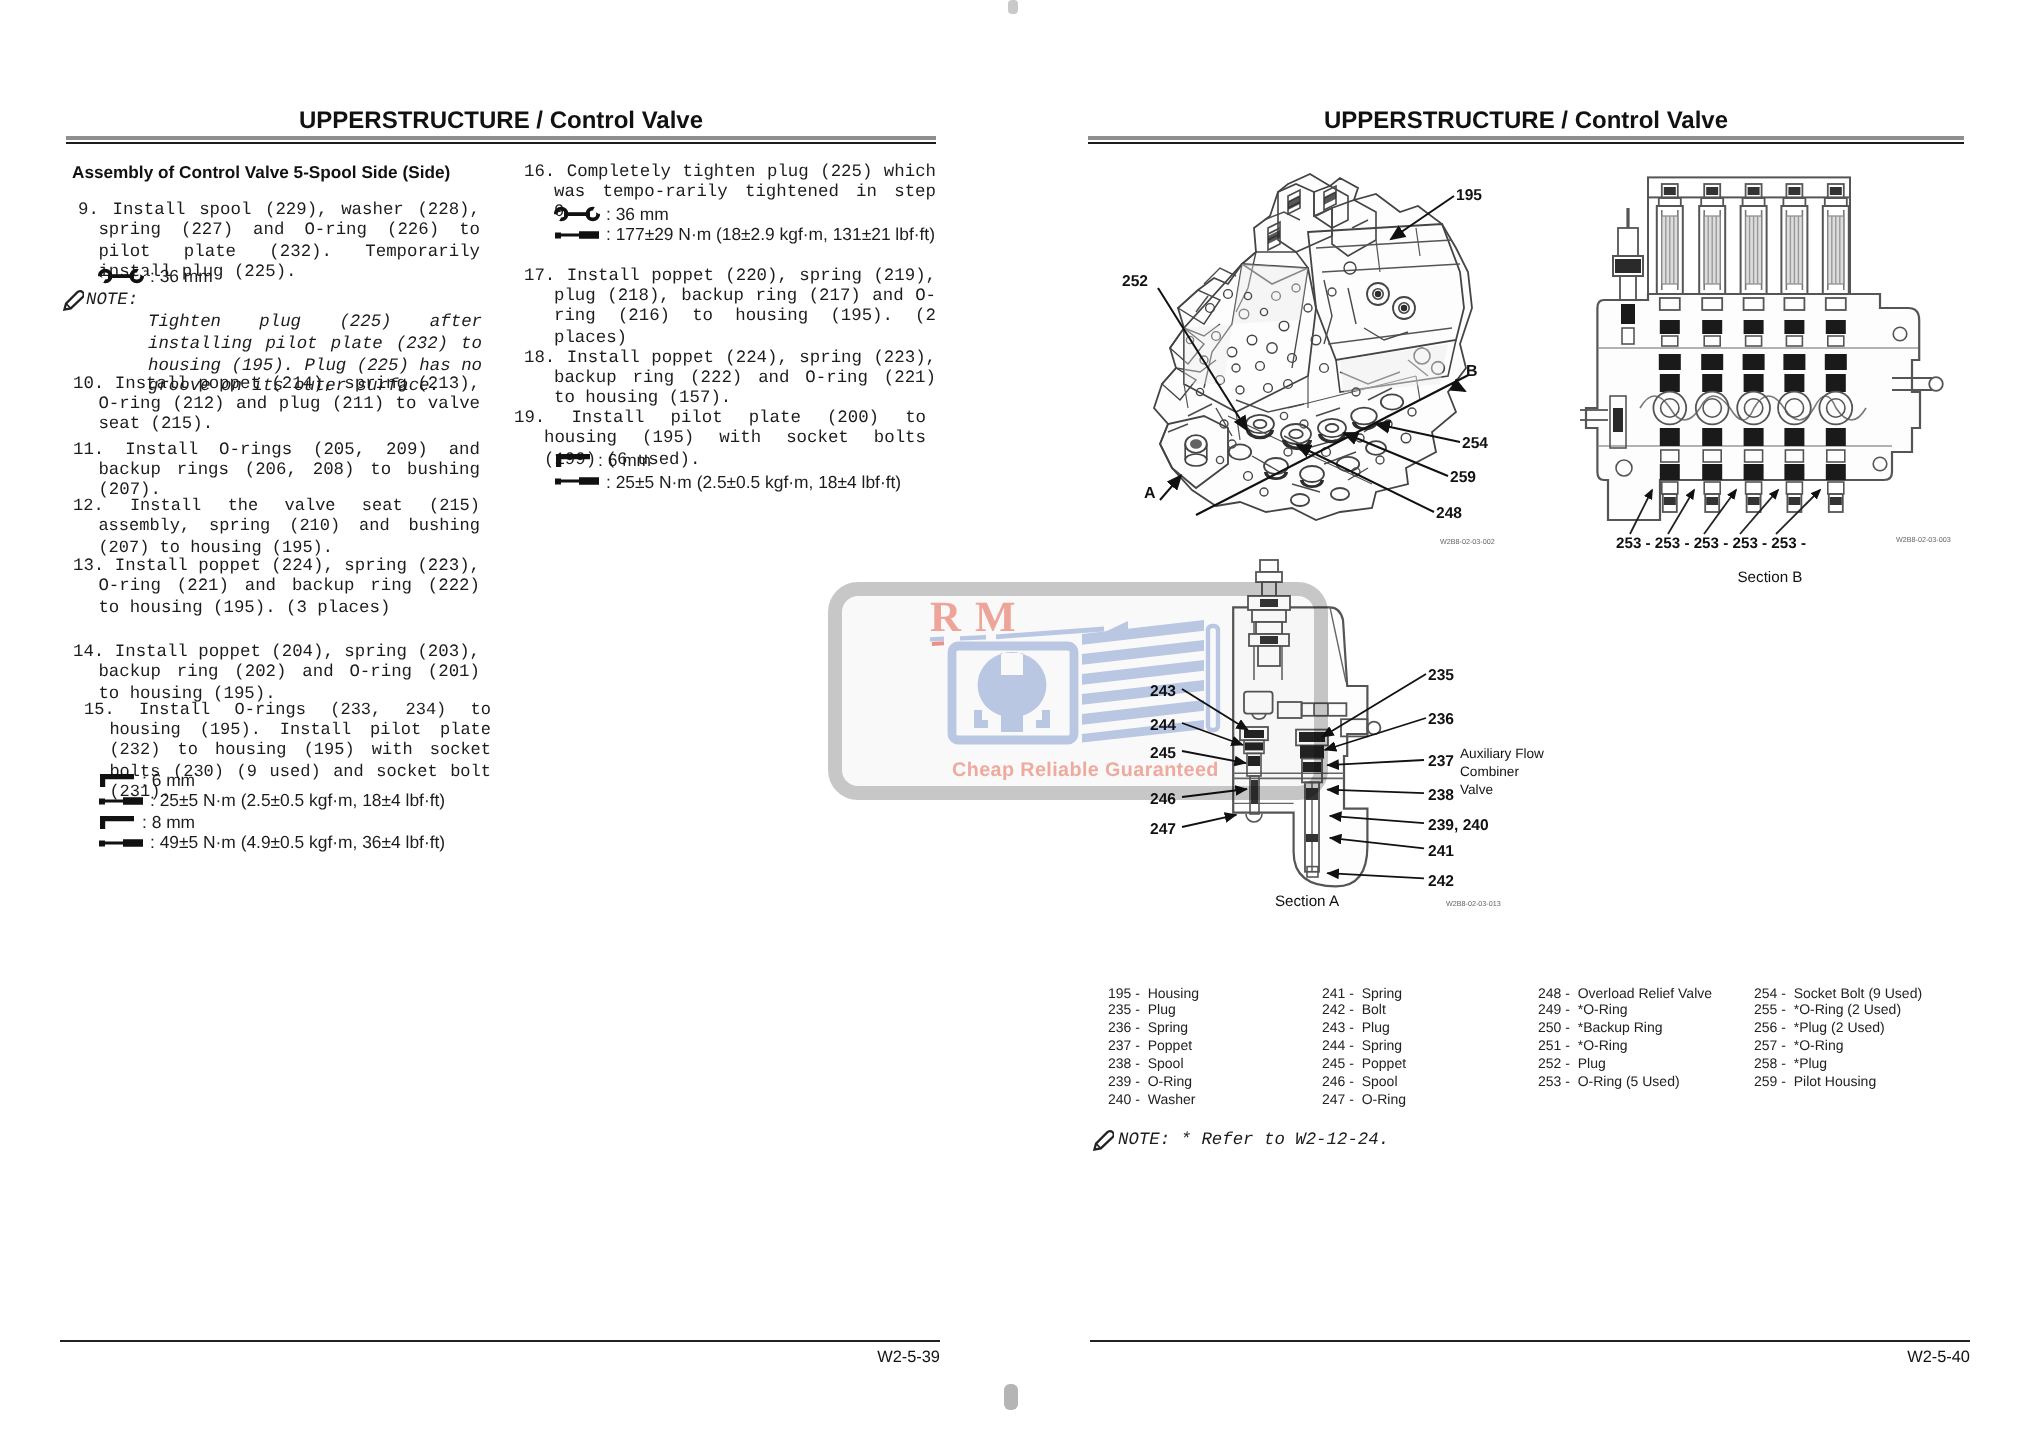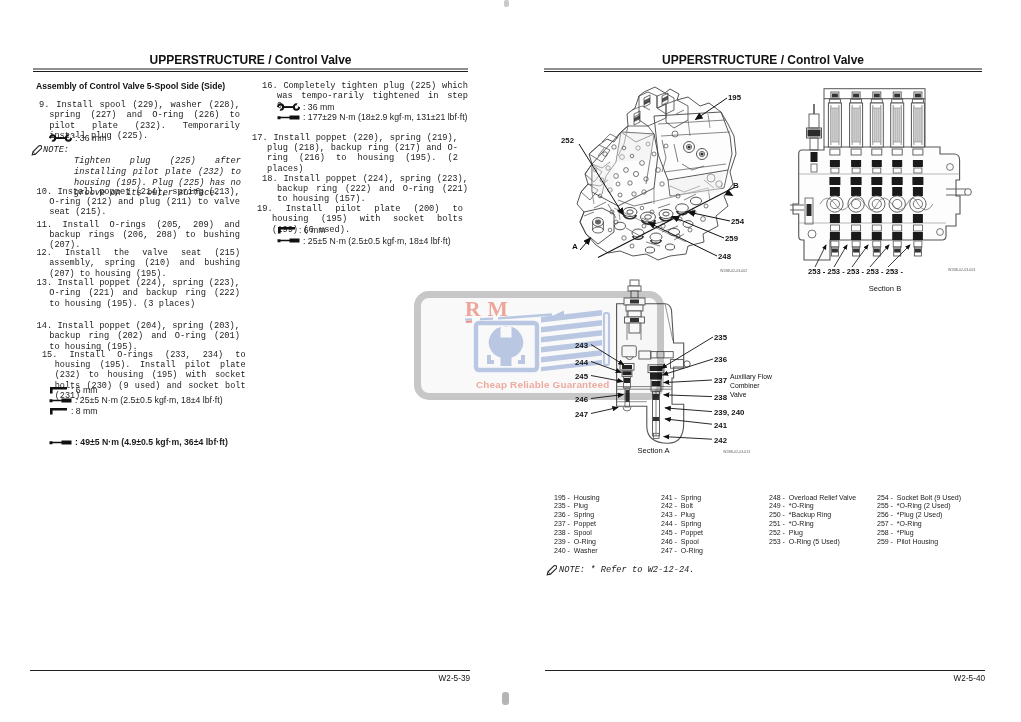--- a/index.html
+++ b/index.html
@@ -74,21 +74,21 @@
     <span>: 25±5 N·m (2.5±0.5 kgf·m, 18±4 lbf·ft)</span>
   </div>
 
 <div class="icl" style="left:49px;top:405.5px;">
     <svg width="19" height="8" viewBox="0 0 19 8">
       <path d="M1 1 L18 1 L18 3.6 L3.6 3.6 L3.6 7.5 L1 7.5 Z" fill="#111"></path>
     </svg>
     <span>: 8 mm</span>
   </div>
 
-<div class="icl" style="left:49px;top:437px;font-weight:bold;">
+<div class="icl" style="left:49px;top:416px;">
     <svg width="23" height="7" viewBox="0 0 23 7">
       <path d="M0.5 2.2 L3.5 2.2 L3.5 5.2 L0.5 5.2 Z M3.5 2.8 L13 2.8 L13 4.2 L3.5 4.2 Z M12.5 1.6 L22.5 1.6 L22.5 5.4 L12.5 5.4 Z" fill="#111"></path>
     </svg>
     <span>: 49±5 N·m (4.9±0.5 kgf·m, 36±4 lbf·ft)</span>
   </div>
 
 <p class="step" style="left:262px;top:80.5px;width:206px;padding-left:15px;text-indent:-15px;">16. Completely tighten plug (225) which was tempo-rarily tightened in step 9.</p>
 
 <div class="icl" style="left:277px;top:102px;">
     <svg width="23" height="8" viewBox="0 0 23 8">
@@ -101,21 +101,21 @@
     <span>: 36 mm</span>
   </div>
 
 <div class="icl" style="left:277px;top:112.3px;">
     <svg width="23" height="7" viewBox="0 0 23 7">
       <path d="M0.5 2.2 L3.5 2.2 L3.5 5.2 L0.5 5.2 Z M3.5 2.8 L13 2.8 L13 4.2 L3.5 4.2 Z M12.5 1.6 L22.5 1.6 L22.5 5.4 L12.5 5.4 Z" fill="#111"></path>
     </svg>
     <span>: 177±29 N·m (18±2.9 kgf·m, 131±21 lbf·ft)</span>
   </div>
 
-<p class="step" style="left:252px;top:132.7px;width:206px;padding-left:15px;text-indent:-15px;">17. Install poppet (220), spring (219), plug (218), backup ring (217) and O-ring (216) to housing (195). (2 places)</p>
+<p class="step" style="left:262px;top:132.7px;width:206px;padding-left:15px;text-indent:-15px;">17. Install poppet (220), spring (219), plug (218), backup ring (217) and O-ring (216) to housing (195). (2 places)</p>
 
 <p class="step" style="left:262px;top:173.7px;width:206px;padding-left:15px;text-indent:-15px;">18. Install poppet (224), spring (223), backup ring (222) and O-ring (221) to housing (157).</p>
 
 <p class="step" style="left:257px;top:204px;width:206px;padding-left:15px;text-indent:-15px;">19. Install pilot plate (200) to housing (195) with socket bolts (199) (6 used).</p>
 
 <div class="icl" style="left:277px;top:225px;">
     <svg width="19" height="8" viewBox="0 0 19 8">
       <path d="M1 1 L18 1 L18 3.6 L3.6 3.6 L3.6 7.5 L1 7.5 Z" fill="#111"></path>
     </svg>
     <span>: 6 mm</span>

